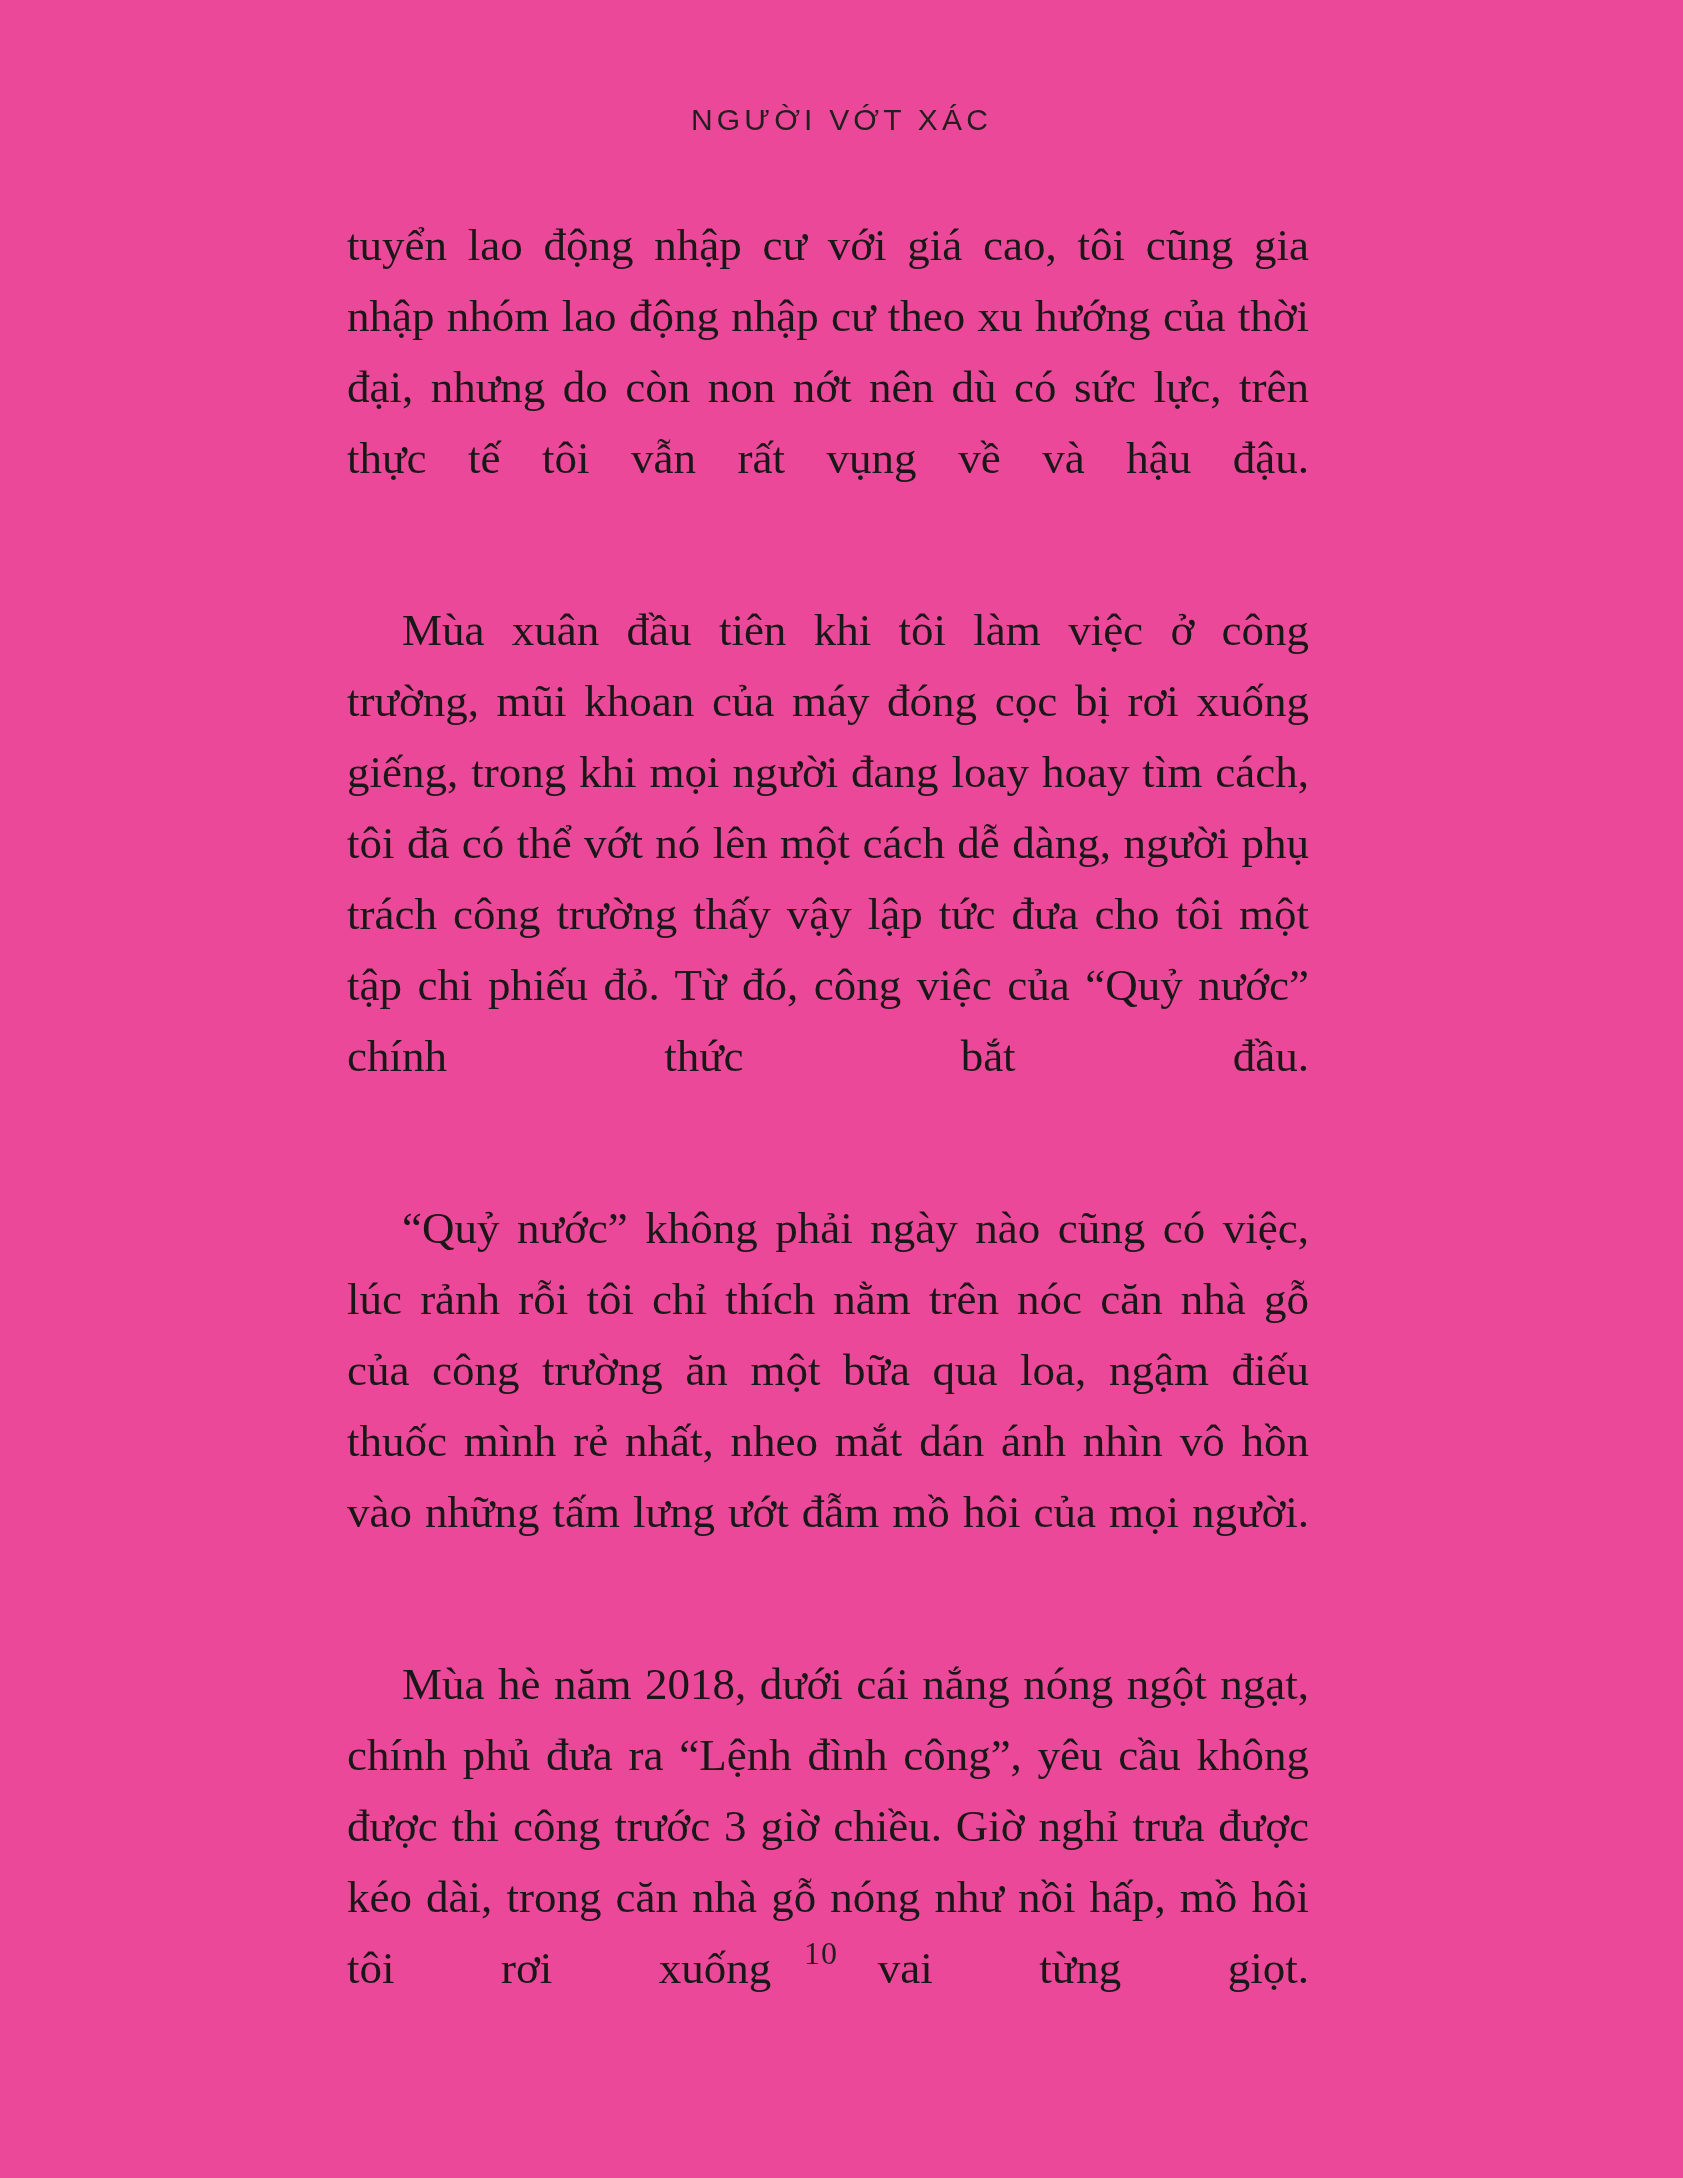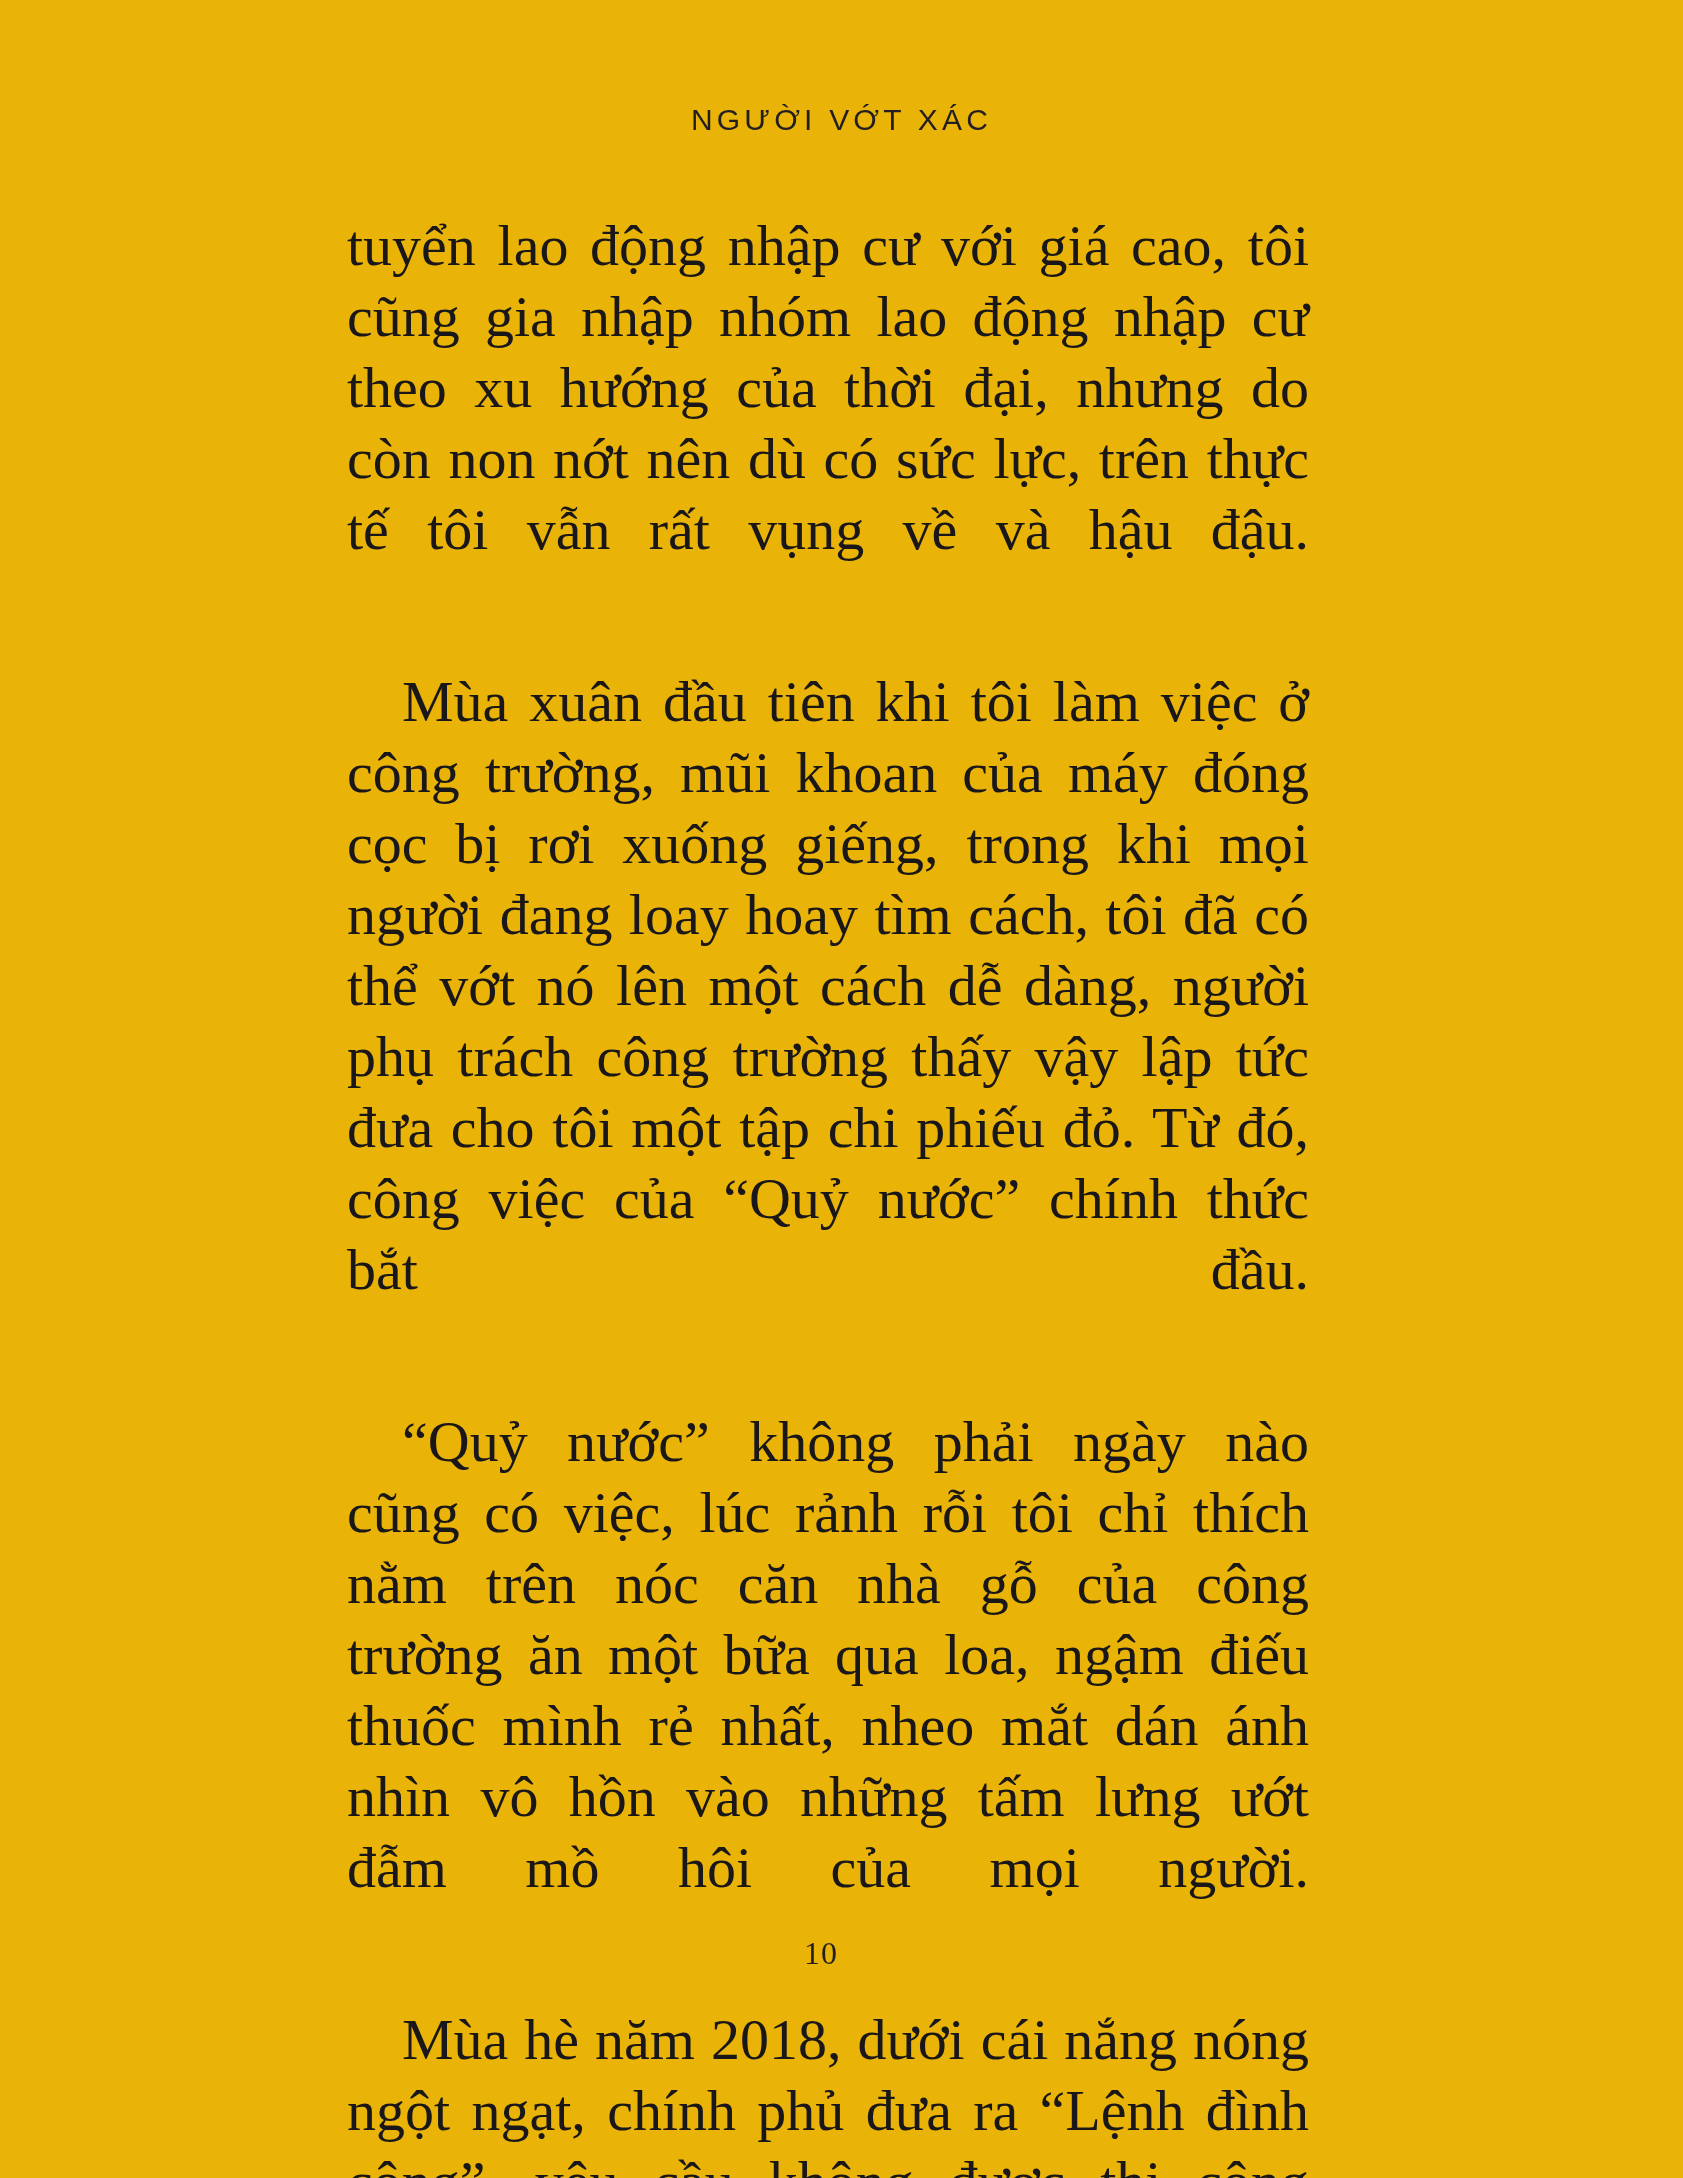--- a/index.html
+++ b/index.html
@@ -5,21 +5,21 @@
 <style>
   html, body {
     margin: 0;
     padding: 0;
     background: #ffffff;
   }
   .page {
     position: relative;
     width: 1683px;
     height: 2178px;
-    background: #eab308;
+    background: #ec4899;
     overflow: hidden;
     box-sizing: border-box;
     padding-left: 44px;
   }
 
   
   .running-head {
     position: absolute;
     top: 103px;
     left: 0;
@@ -37,21 +37,21 @@
   
   .text-block {
     position: absolute;
     top: 210px;
     left: 347px;
     width: 962px;
   }
 
   .para {
     font-family: "Liberation Serif", "DejaVu Serif", serif;
-    font-size: 58px;
+    font-size: 45px;
     line-height: 71px;
     color: #1a1718;
     text-align: justify;
     text-justify: inter-word;
     margin: 0 0 30px 0;
     text-indent: 55px;
     hyphens: none;
     word-spacing: 0.5px;
   }
   .para.no-indent { text-indent: 0; }

